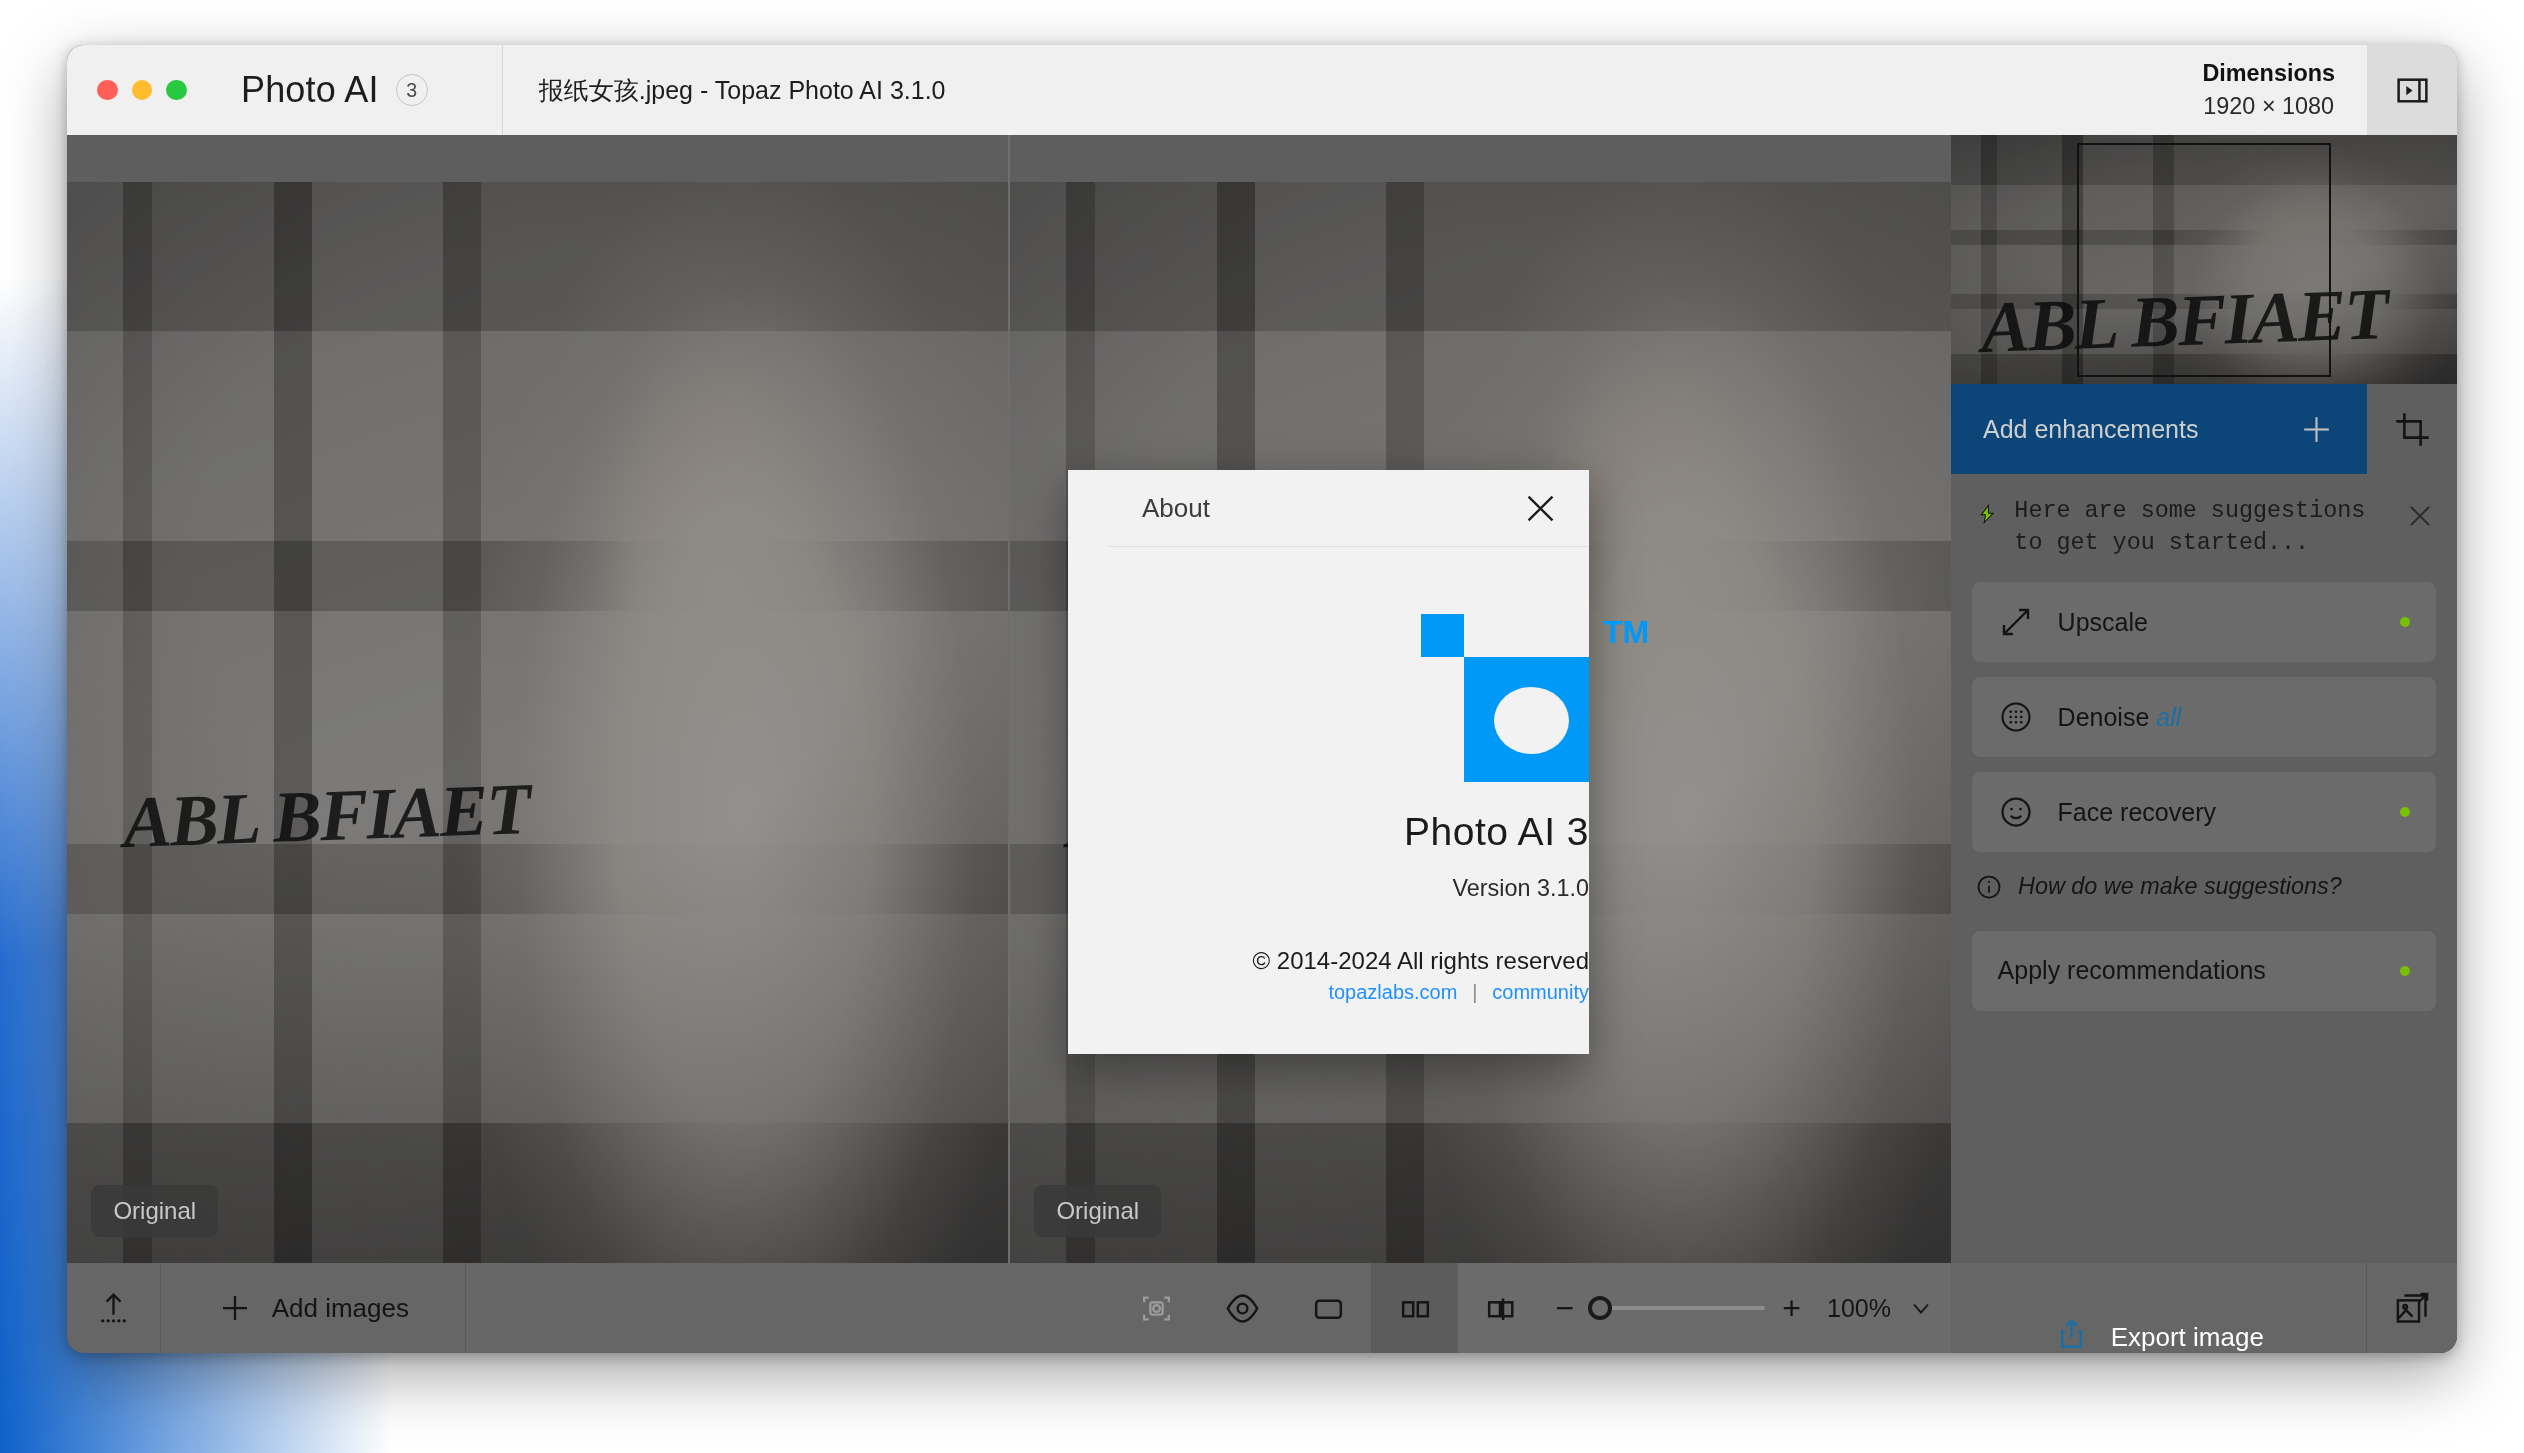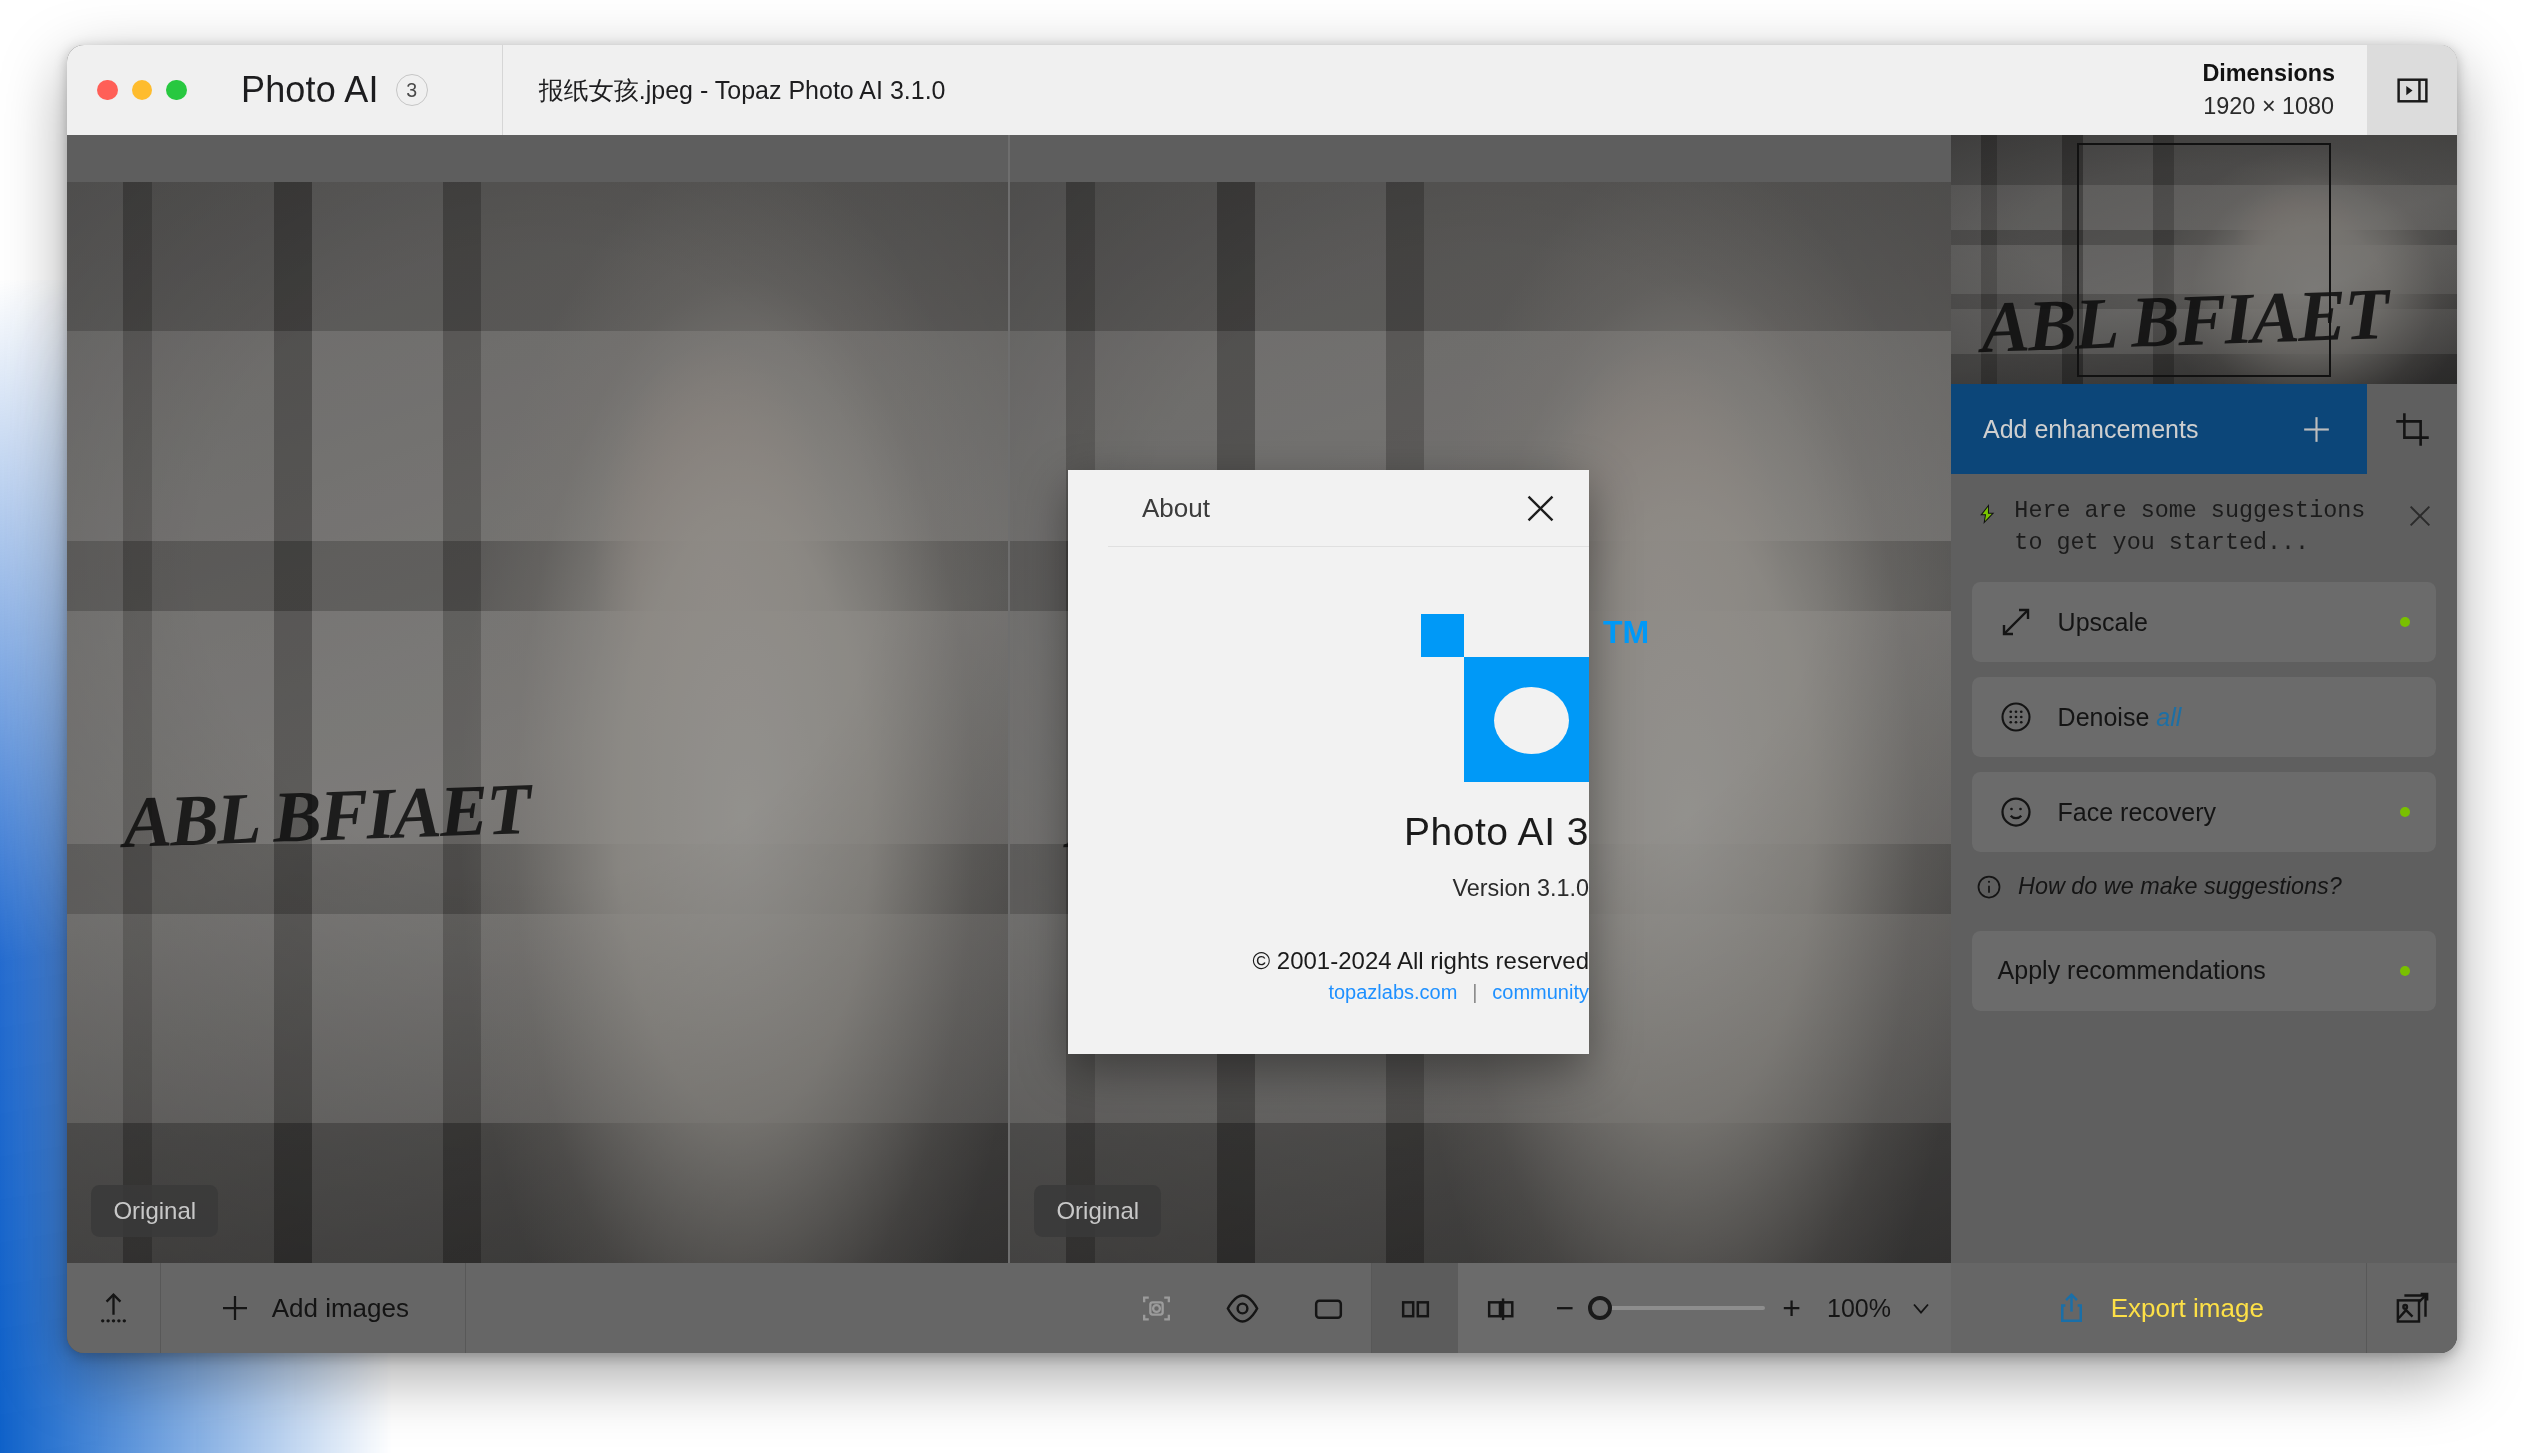--- a/index.html
+++ b/index.html
@@ -275,22 +275,22 @@
   .sug-label .sub { color: #1d6fa5; font-style: italic; }
   .sug-dot { width: 10.3px; height: 10.3px; border-radius: 50%; background: #79c000; }
   .how-row {
     display: flex; align-items: center; gap: 15px;
     padding: 20.6px 20.6px 15px 24px;
     font-size: 23.4px; font-style: italic; color: #151515;
   }
 
   .sidebar-foot { flex: 0 0 90px; height: 90px; display: flex; background: #666; }
   .export-btn {
-    flex: 1 1 auto; display: flex; align-items: center; justify-content: center;
-    gap: 20.6px; font-size: 26px; color: #fde047;
+    flex: 1 1 auto; display: flex; align-items: flex-end; justify-content: center;
+    gap: 20.6px; font-size: 26px; color: #ffffff;
     border-right: 0.9px solid #585858;
   }
   .compare-cell { flex: 0 0 90px; display: flex; align-items: center; justify-content: center; }
 
   
   .modal {
     position: absolute;
     left: 1001px; top: 425px;
     width: 521px; height: 584px;
     background: #f2f2f2;
@@ -606,21 +606,21 @@
     <div class="modal-content">
       <div class="logo-wrap">
         <div class="logo-sq-sm"></div>
         <div class="logo-sq-lg"></div>
         <div class="logo-circle"></div>
         <div class="logo-tm">TM</div>
       </div>
 
       <div class="app-name">Photo AI  3</div>
       <div class="app-version">Version 3.1.0</div>
-      <div class="copyright">© 2001-2024 All rights reserved</div>
+      <div class="copyright">© 2014-2024 All rights reserved</div>
 
       <div class="links">
         <a href="#">topazlabs.com</a>
         <span class="divider">|</span>
         <a href="#">community</a>
       </div>
     </div>
   </div>
 
 </div>

